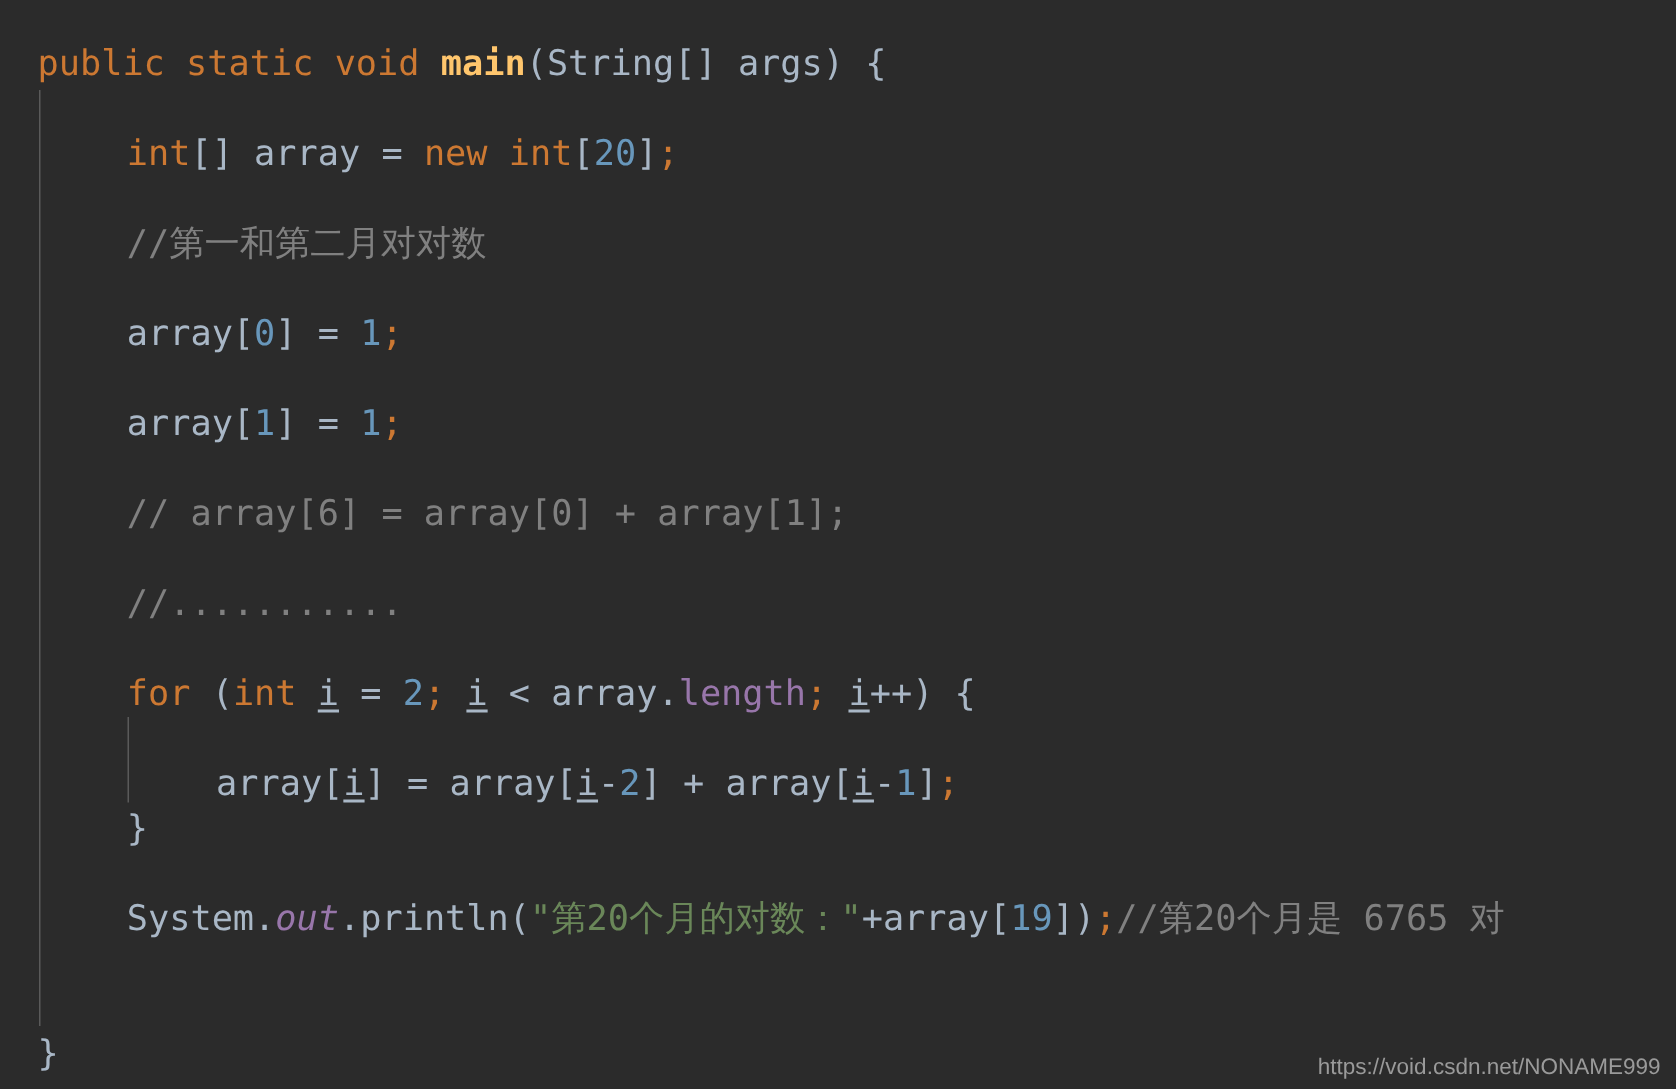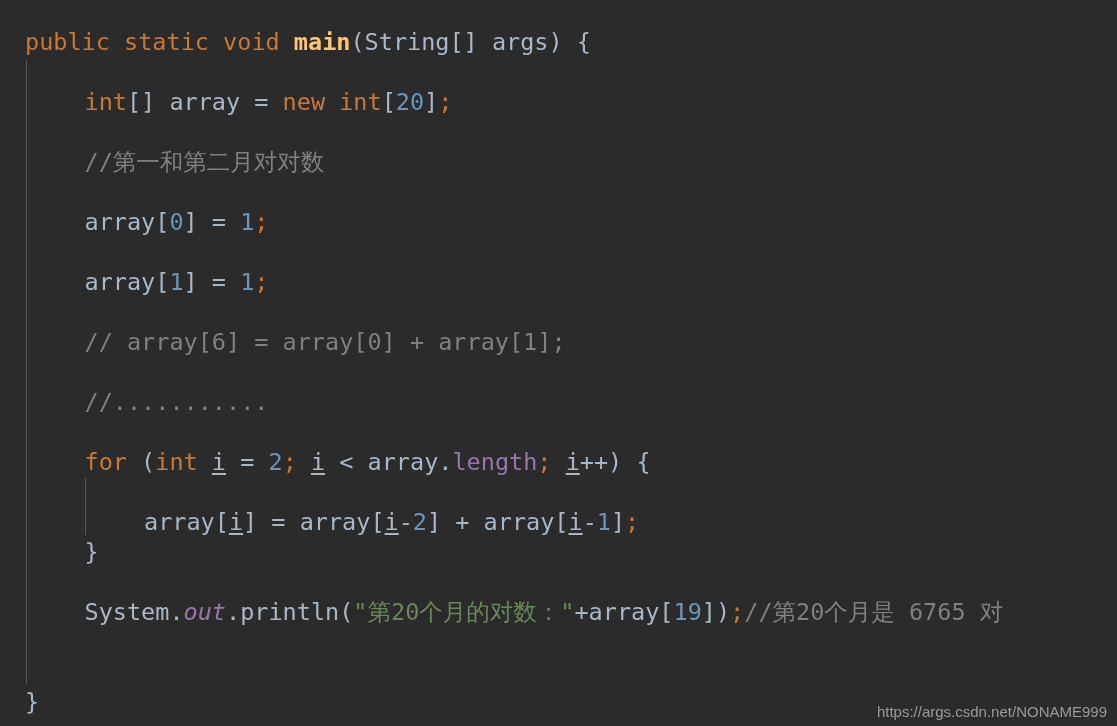--- a/index.html
+++ b/index.html
@@ -83,15 +83,15 @@
       <div class="code-line" style="top: 267px; padding-left: 84.5px;"><span class="plain" style="color: rgb(169, 183, 198);">array[</span><span class="num" style="color: rgb(104, 151, 187);">1</span><span class="plain" style="color: rgb(169, 183, 198);">] = </span><span class="num" style="color: rgb(104, 151, 187);">1</span><span class="semi" style="color: rgb(204, 120, 50);">;</span></div>
       <div class="code-line" style="top: 327px; padding-left: 84.5px;"><span class="cmt" style="color: rgb(128, 128, 128);">// array[6] = array[0] + array[1];</span></div>
       <div class="code-line" style="top: 387px; padding-left: 84.5px;"><span class="cmt" style="color: rgb(128, 128, 128);">//...........</span></div>
       <div class="code-line" style="top: 447px; padding-left: 84.5px;"><span class="kw" style="color: rgb(204, 120, 50);">for</span><span class="plain" style="color: rgb(169, 183, 198);"> (</span><span class="kw" style="color: rgb(204, 120, 50);">int</span><span class="plain" style="color: rgb(169, 183, 198);"> </span><span class="localvar" style="color: rgb(169, 183, 198);">i</span><span class="plain" style="color: rgb(169, 183, 198);"> = </span><span class="num" style="color: rgb(104, 151, 187);">2</span><span class="semi" style="color: rgb(204, 120, 50);">;</span><span class="plain" style="color: rgb(169, 183, 198);"> </span><span class="localvar" style="color: rgb(169, 183, 198);">i</span><span class="plain" style="color: rgb(169, 183, 198);"> &lt; array.</span><span class="prop" style="color: rgb(152, 118, 170);">length</span><span class="semi" style="color: rgb(204, 120, 50);">;</span><span class="plain" style="color: rgb(169, 183, 198);"> </span><span class="localvar" style="color: rgb(169, 183, 198);">i</span><span class="plain" style="color: rgb(169, 183, 198);">++) {</span></div>
       <div class="code-line" style="top: 507px; padding-left: 144px;"><span class="plain" style="color: rgb(169, 183, 198);">array[</span><span class="localvar" style="color: rgb(169, 183, 198);">i</span><span class="plain" style="color: rgb(169, 183, 198);">] = array[</span><span class="localvar" style="color: rgb(169, 183, 198);">i</span><span class="plain" style="color: rgb(169, 183, 198);">-</span><span class="num" style="color: rgb(104, 151, 187);">2</span><span class="plain" style="color: rgb(169, 183, 198);">] + array[</span><span class="localvar" style="color: rgb(169, 183, 198);">i</span><span class="plain" style="color: rgb(169, 183, 198);">-</span><span class="num" style="color: rgb(104, 151, 187);">1</span><span class="plain" style="color: rgb(169, 183, 198);">]</span><span class="semi" style="color: rgb(204, 120, 50);">;</span></div>
       <div class="code-line" style="top: 537px; padding-left: 84.5px;"><span class="plain" style="color: rgb(169, 183, 198);">}</span></div>
       <div class="code-line" style="top: 597px; padding-left: 84.5px;"><span class="plain" style="color: rgb(169, 183, 198);">System.</span><span class="field" style="color: rgb(152, 118, 170);">out</span><span class="plain" style="color: rgb(169, 183, 198);">.println(</span><span class="str" style="color: rgb(106, 135, 89);">"第20个月的对数："</span><span class="plain" style="color: rgb(169, 183, 198);">+array[</span><span class="num" style="color: rgb(104, 151, 187);">19</span><span class="plain" style="color: rgb(169, 183, 198);">])</span><span class="semi" style="color: rgb(204, 120, 50);">;</span><span class="cmt" style="color: rgb(128, 128, 128);">//第20个月是 6765 对</span></div>
       <div class="code-line" style="top: 687px; padding-left: 25px;"><span class="plain" style="color: rgb(169, 183, 198);">}</span></div>
     </div>
 
-  <div id="watermark">https://args.csdn.net/NONAME999</div>
+  <div id="watermark">https://void.csdn.net/NONAME999</div>
 
 </div>
 
 </body></html>

